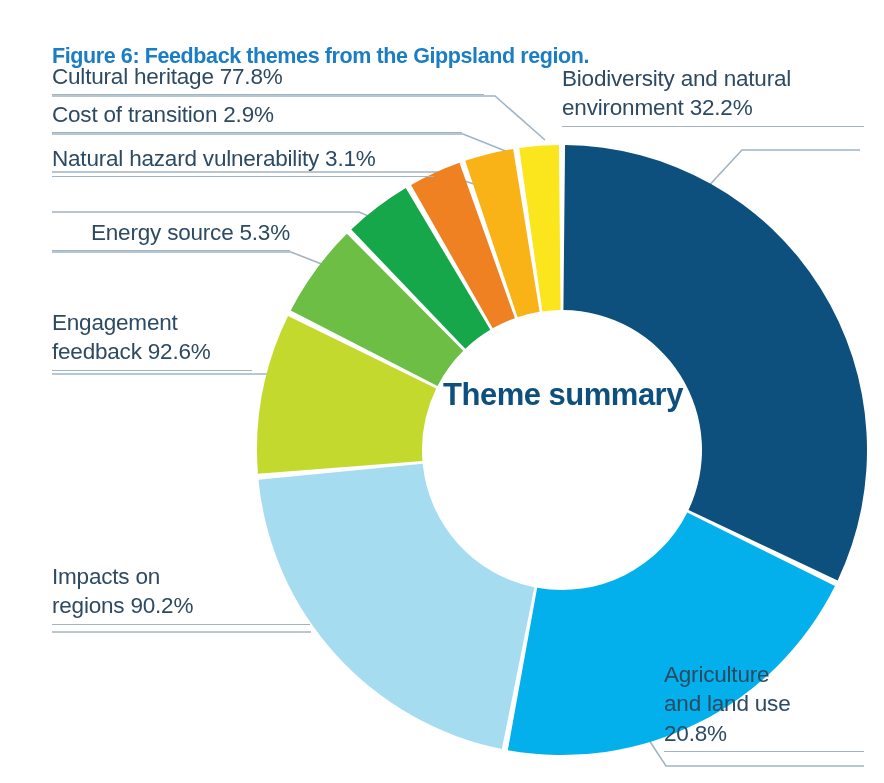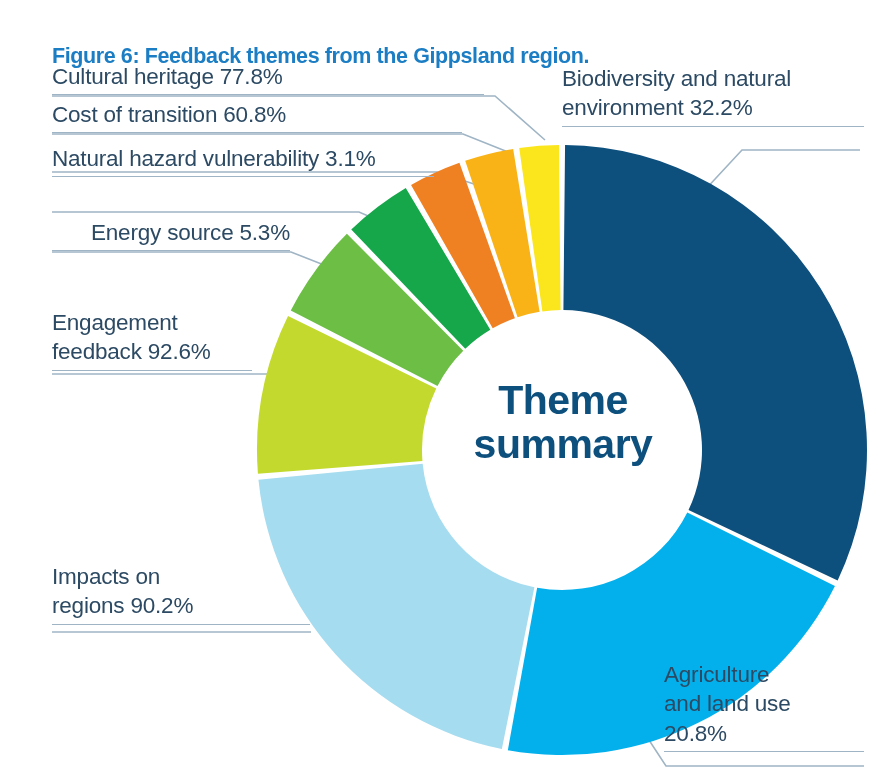--- a/index.html
+++ b/index.html
@@ -42,21 +42,21 @@
     width: 884px; height: 783px;
   }
 
   
   #center-label {
     position: absolute;
     left: 432px; top: 378px;
     width: 262px;
     text-align: center;
     color: #0d4f7d;
-    font-size: 41px;
+    font-size: 31px;
     font-weight: bold;
     line-height: 1.08;
     letter-spacing: -0.5px;
   }
 
   
   .callout {
     position: absolute;
     color: #2c4a63;
     font-size: 22.5px;
@@ -108,21 +108,21 @@
         <path d="M 465.1968393254914 160.76973173019172 A 305 305 0 0 1 513.1574177666885 148.93621579342658 L 539.5804540568406 311.80678757731056 A 140 140 0 0 0 517.5657623133403 317.2385653843503 Z" fill="#f9b317"></path>
         <path d="M 519.2095874321745 148.01658887899936 A 305 305 0 0 1 558.9391802028883 145.0153587765941 L 560.595033535752 310.00704993023993 A 140 140 0 0 0 542.3584991491948 311.3846637477374 Z" fill="#fbe51c"></path>
       </g>
   </svg>
 
   <div id="center-label">Theme
 summary</div>
 
   <div class="callout left" id="label-cultural-heritage">Cultural heritage  77.8%</div>
 
-  <div class="callout left" id="label-cost-of-transition">Cost of transition 60.8%</div>
+  <div class="callout left" id="label-cost-of-transition">Cost of transition 2.9%</div>
 
   <div class="callout left" id="label-natural-hazard-vulnerability">Natural hazard vulnerability 3.1%</div>
 
 
   <div class="callout left" id="label-energy-source">Energy source  5.3%</div>
 
   <div class="callout left" id="label-engagement-feedback">Engagement
 feedback 92.6%</div>
 
   <div class="callout left" id="label-impacts-on-regions">Impacts on

